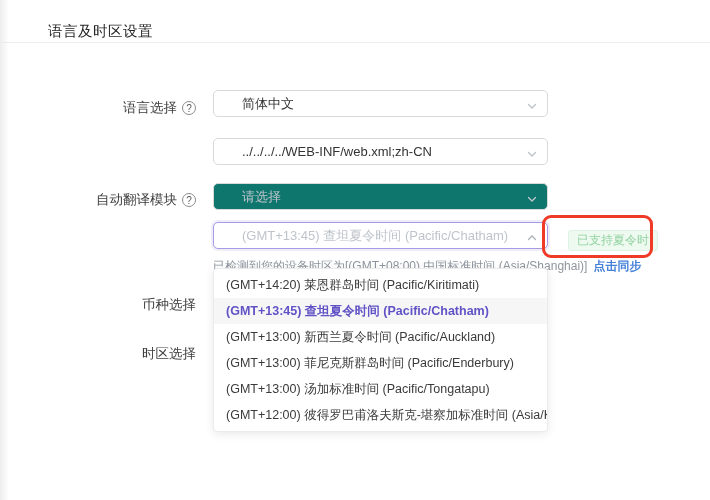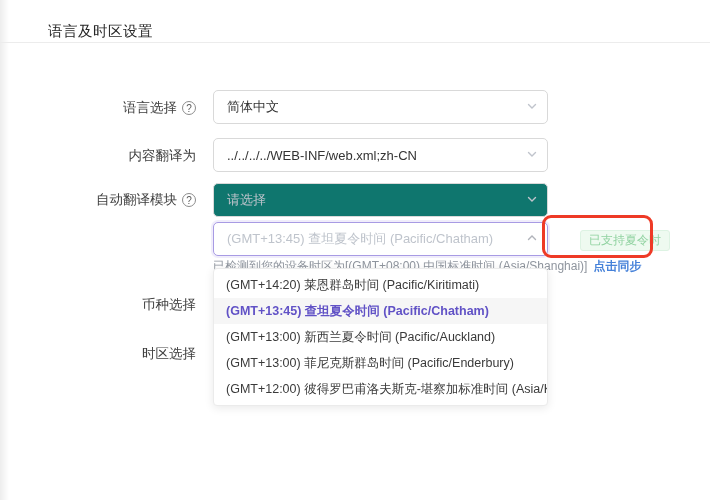--- a/index.html
+++ b/index.html
@@ -26,34 +26,34 @@
     display: flex; justify-content: flex-end; align-items: center; gap: 5px;
     font-size: 13.5px; color: #404040; white-space: nowrap; text-align: right;
   }
   .help-icon {
     display: inline-flex; align-items: center; justify-content: center;
     width: 14px; height: 14px; border: 1px solid #8c8c8c; border-radius: 50%;
     font-size: 10px; color: #595959; flex: none;
   }
 
   .control {
-    position: absolute; left: 213px; width: 335px; height: 34px;
+    position: absolute; left: 213px; width: 335px; height: 27px;
     border: 1px solid #d9d9d9; border-radius: 5px; background: #fff;
-    display: flex; align-items: center; padding: 0 28px 0 13px;
+    display: flex; align-items: center; padding: 0 28px 0 28px;
     font-size: 13px; color: #333; white-space: nowrap; overflow: hidden;
   }
   .control .chev { position: absolute; right: 9px; top: 9px; }
   .control.disabled { background: #0f766e; color: #bfc4cc; }
   .control.tz-open {
     border-color: #a89be4; color: #bfc4cc;
     box-shadow: 0 0 0 2px rgba(130,110,225,0.12);
   }
 
   .dst-badge {
-    position: absolute; left: 580px; top: 230px; height: 21px;
+    position: absolute; left: 568px; top: 230px; height: 21px;
     display: inline-flex; align-items: center; padding: 0 8px;
     background: #eefaf0; border: 1px solid #ddf3e3; border-radius: 3px;
     font-size: 12px; color: #92d3a2; z-index: 20; white-space: nowrap;
   }
 
   .red-annotation {
     position: absolute; left: 542px; top: 215px; width: 111px; height: 43px;
     border: 3px solid #ee3a26; border-radius: 9px; z-index: 60; pointer-events: none;
   }
 
@@ -89,23 +89,20 @@
   </div>
   <div class="control" style="top:90px;">
     <span>简体中文</span>
     <span class="chev">
       <svg width="12" height="12" viewBox="0 0 12 12">
           <path d="M2.5 4.5 L6 8 L9.5 4.5" stroke="#c0c4cc" stroke-width="1.4" fill="none" stroke-linecap="round"></path>
         </svg>
     </span>
   </div>
 
-  <div class="field-label" style="top:147px;">
-    <span>内容翻译为</span>
-  </div>
   <div class="control" style="top:138px;">
     <span>../../../../WEB-INF/web.xml;zh-CN</span>
     <span class="chev">
       <svg width="12" height="12" viewBox="0 0 12 12">
           <path d="M2.5 4.5 L6 8 L9.5 4.5" stroke="#c0c4cc" stroke-width="1.4" fill="none" stroke-linecap="round"></path>
         </svg>
     </span>
   </div>
 
   <div class="field-label" style="top:191px;">
@@ -142,15 +139,16 @@
   </div>
   <div class="field-label" style="top:345px;">
     <span>时区选择</span>
   </div>
 
   <div class="tz-panel">
     <div class="tz-item">(GMT+14:20) 莱恩群岛时间 (Pacific/Kiritimati)</div>
     <div class="tz-item selected">(GMT+13:45) 查坦夏令时间 (Pacific/Chatham)</div>
     <div class="tz-item">(GMT+13:00) 新西兰夏令时间 (Pacific/Auckland)</div>
     <div class="tz-item">(GMT+13:00) 菲尼克斯群岛时间 (Pacific/Enderbury)</div>
+    <div class="tz-item">(GMT+13:00) 汤加标准时间 (Pacific/Tongatapu)</div>
     <div class="tz-item">(GMT+12:00) 彼得罗巴甫洛夫斯克-堪察加标准时间 (Asia/Kamchatka)</div>
   </div>
 </div>
 
 </body></html>

